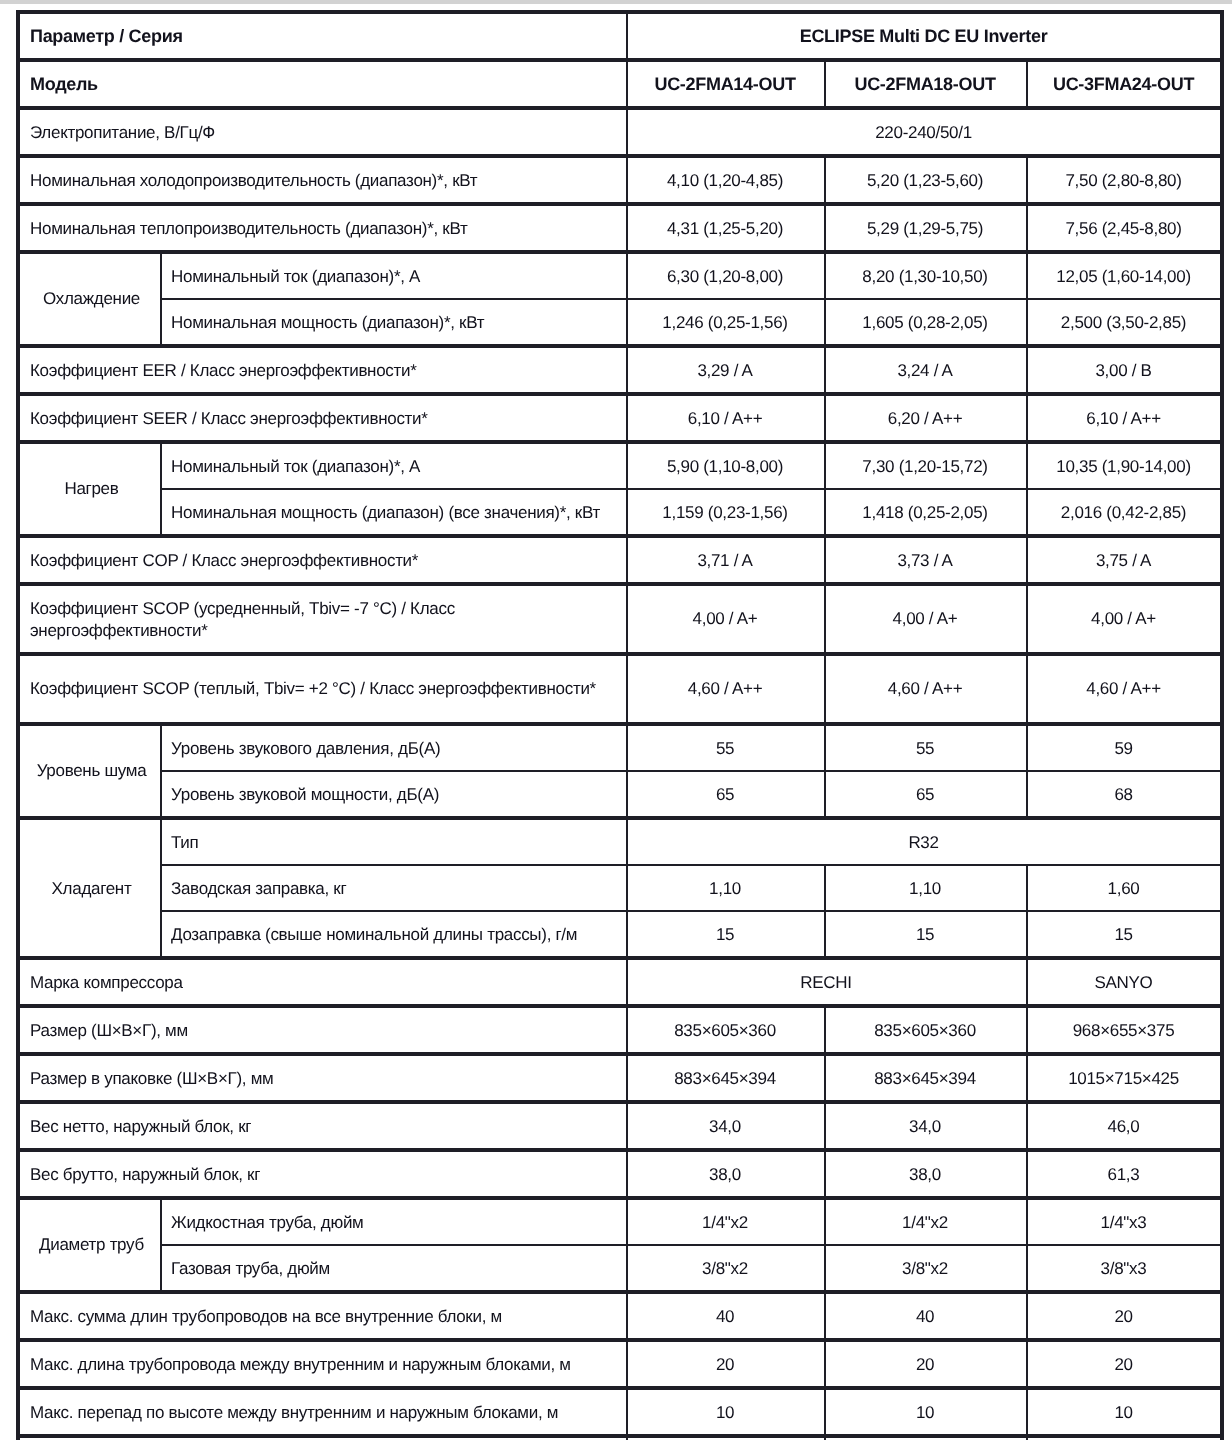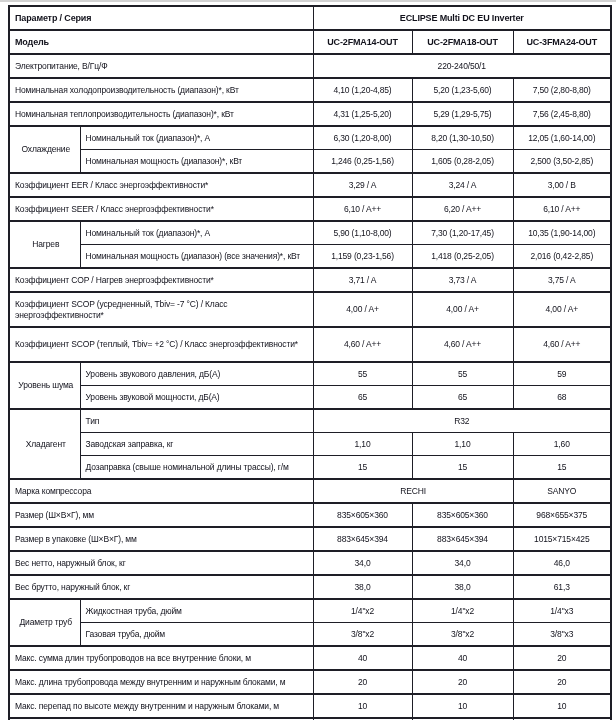--- a/index.html
+++ b/index.html
@@ -111,31 +111,31 @@
       <tr class="major">
         <td class="lbl" colspan="2">Коэффициент SEER / Класс энергоэффективности*</td>
         <td class="val">6,10 / A++</td>
         <td class="val">6,20 / A++</td>
         <td class="val">6,10 / A++</td>
       </tr>
       <tr class="major">
         <td class="glbl" rowspan="2">Нагрев</td>
         <td class="lbl">Номинальный ток (диапазон)*, А</td>
         <td class="val">5,90 (1,10-8,00)</td>
-        <td class="val">7,30 (1,20-17,45)</td>
+        <td class="val">7,30 (1,20-15,72)</td>
         <td class="val">10,35 (1,90-14,00)</td>
       </tr>
       <tr class="sub">
         <td class="lbl">Номинальная мощность (диапазон) (все значения)*, кВт</td>
         <td class="val">1,159 (0,23-1,56)</td>
         <td class="val">1,418 (0,25-2,05)</td>
         <td class="val">2,016 (0,42-2,85)</td>
       </tr>
       <tr class="major">
-        <td class="lbl" colspan="2">Коэффициент COP / Нагрев энергоэффективности*</td>
+        <td class="lbl" colspan="2">Коэффициент COP / Класс энергоэффективности*</td>
         <td class="val">3,71 / A</td>
         <td class="val">3,73 / A</td>
         <td class="val">3,75 / A</td>
       </tr>
       <tr class="major tall">
         <td class="lbl" colspan="2">Коэффициент SCOP (усредненный, Tbiv= -7 °C) / Класс энергоэффективности*</td>
         <td class="val">4,00 / A+</td>
         <td class="val">4,00 / A+</td>
         <td class="val">4,00 / A+</td>
       </tr>

